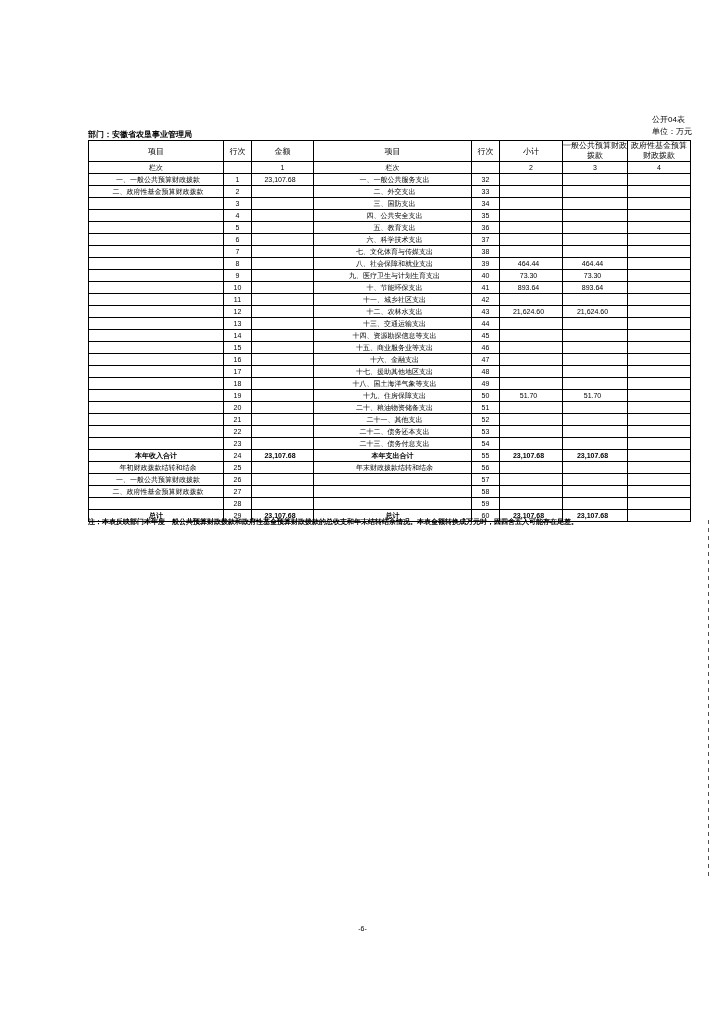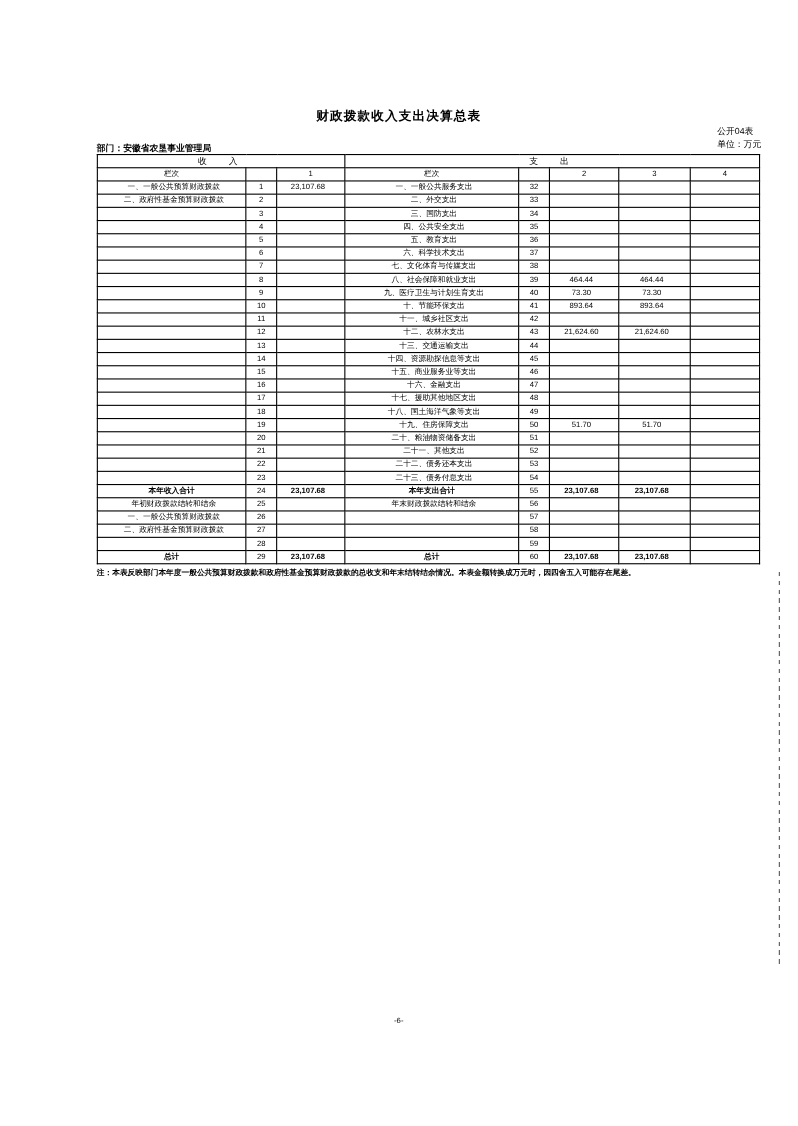--- a/index.html
+++ b/index.html
@@ -117,21 +117,20 @@
       #555 0px, #555 4px,
       transparent 4px, transparent 8px);
   }
   .edge.e1 { top: 520px; height: 360px; }
 </style>
 </head>
 <body>
 
 <div class="page">
 
-  <div class="title">财政拨款收入支出决算总表</div>
 
   <div class="topright">
     <div>公开04表</div>
     <div>单位：万元</div>
   </div>
 
   <div class="deptline">部门：安徽省农垦事业管理局</div>
 
   <table class="main">
     <colgroup>
@@ -139,22 +138,28 @@
       <col style="width:28px">
       <col style="width:62px">
       <col style="width:158px">
       <col style="width:28px">
       <col style="width:63px">
       <col style="width:65px">
       <col style="width:63px">
     </colgroup>
     <tbody>
       <tr>
-        <td class="hdr-group" colspan="3">收　入</td>
-        <td class="hdr-group" colspan="5">支　出</td>
+        <td class="hdr-cell hdr-tall">项目</td>
+        <td class="hdr-cell hdr-tall">行次</td>
+        <td class="hdr-cell hdr-tall">金额</td>
+        <td class="hdr-cell hdr-tall">项目</td>
+        <td class="hdr-cell hdr-tall">行次</td>
+        <td class="hdr-cell hdr-tall">小计</td>
+        <td class="hdr-cell hdr-tall" style="white-space:normal; line-height:10px;">一般公共预算财政拨款</td>
+        <td class="hdr-cell hdr-tall" style="white-space:normal; line-height:10px;">政府性基金预算财政拨款</td>
       </tr>
       <tr>
         <td>栏次</td>
         <td></td>
         <td>1</td>
         <td>栏次</td>
         <td></td>
         <td>2</td>
         <td>3</td>
         <td>4</td>

